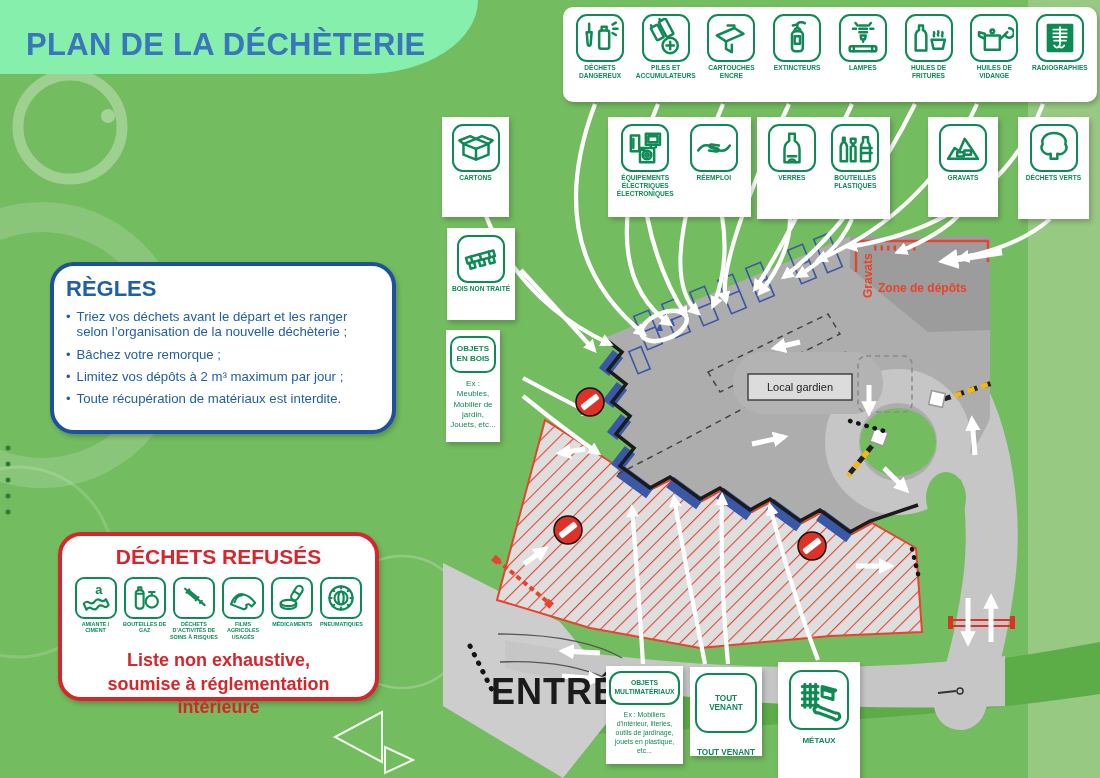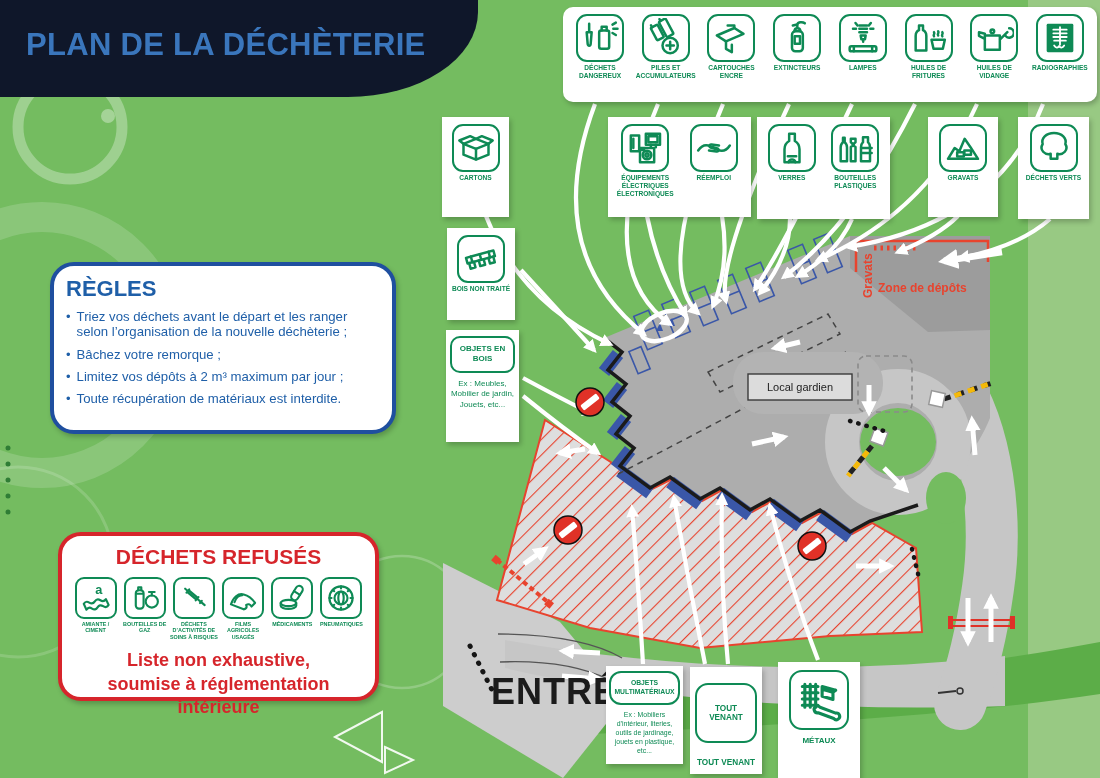--- a/index.html
+++ b/index.html
@@ -3,21 +3,21 @@
 <meta charset="utf-8">
 <style>
   html,body{margin:0;padding:0;}
   .stage{position:relative;width:1100px;height:778px;background:var(--background-green,#74BC60);
          overflow:hidden;font-family:"Liberation Sans",sans-serif;}
   #map-svg{position:absolute;left:0;top:0;z-index:1;}
   #map-svg text{font-family:"Liberation Sans",sans-serif;}
   .map-red-label{font-size:12px;fill:#E8432E;font-weight:600;}
   .gardien-label{font-size:11px;fill:#222;}
 
-  .title-banner{position:absolute;left:0;top:0;width:478px;height:97px;background:#0f172a;
+  .title-banner{position:absolute;left:0;top:0;width:478px;height:74px;background:#86efac;
     border-radius:0 0 130px 0 / 0 0 85px 0;z-index:4;}
   .page-title{margin:27px 0 0 26px;font-size:31px;font-weight:800;color:var(--title-blue,#3A76BC);letter-spacing:.3px;}
 
   .card{position:absolute;background:#fff;z-index:5;box-shadow:2px 3px 5px rgba(0,0,0,.22);box-sizing:border-box;}
   .icon-cell{display:flex;flex-direction:column;align-items:center;gap:2px;}
   .icon-box{width:48px;height:48px;border:2.4px solid var(--icon-green,#0E8A55);border-radius:11px;
     display:flex;align-items:center;justify-content:center;box-sizing:border-box;background:#fff;}
   .icon-box svg{width:40px;height:40px;stroke:var(--icon-green,#0E8A55);fill:none;stroke-width:1.5;
     stroke-linecap:round;stroke-linejoin:round;}
   .icon-label{font-size:6.6px;font-weight:700;color:var(--icon-green,#0E8A55);text-align:center;line-height:1.2;text-transform:uppercase;}
@@ -28,23 +28,23 @@
 
   .vcard{display:flex;justify-content:space-around;align-items:flex-start;padding:7px 3px;}
   #card-cartons{left:442px;top:117px;width:67px;height:100px;}
   #card-equip{left:608px;top:117px;width:143px;height:100px;}
   #card-verres{left:757px;top:117px;width:133px;height:102px;}
   #card-gravats{left:928px;top:117px;width:70px;height:100px;}
   #card-dverts{left:1018px;top:117px;width:71px;height:102px;}
   #card-bois{left:447px;top:228px;width:68px;height:92px;}
   .vcard .icon-cell{width:62px;}
 
-  #card-objbois{left:446px;top:330px;width:73px;height:112px;padding:6px 4px;}
+  #card-objbois{left:446px;top:330px;width:54px;height:112px;padding:6px 4px;}
   #card-omulti{left:606px;top:666px;width:77px;height:98px;padding:5px 3px;}
-  #card-tv{left:690px;top:667px;width:72px;height:107px;padding:16px 5px;}
+  #card-tv{left:690px;top:667px;width:72px;height:89px;padding:6px 5px;}
   #card-metaux{left:778px;top:662px;width:82px;height:120px;}
   #card-metaux .icon-cell{width:100%;padding-top:8px;}
   #card-metaux .icon-box{width:60px;height:60px;border-radius:13px;}
   #card-metaux .icon-box svg{width:50px;height:50px;}
   #card-metaux .icon-label{font-size:8px;margin-top:4px;}
 
   .green-box{border:2px solid var(--icon-green,#0E8A55);border-radius:10px;padding:6px 2px;
     font-size:8px;font-weight:800;color:var(--icon-green,#0E8A55);text-align:center;line-height:1.3;}
   .example-text{font-size:8px;font-weight:400;color:var(--icon-green,#0E8A55);text-align:center;margin-top:6px;line-height:1.3;}
   #card-omulti .green-box{font-size:6.8px;border-radius:12px;}

